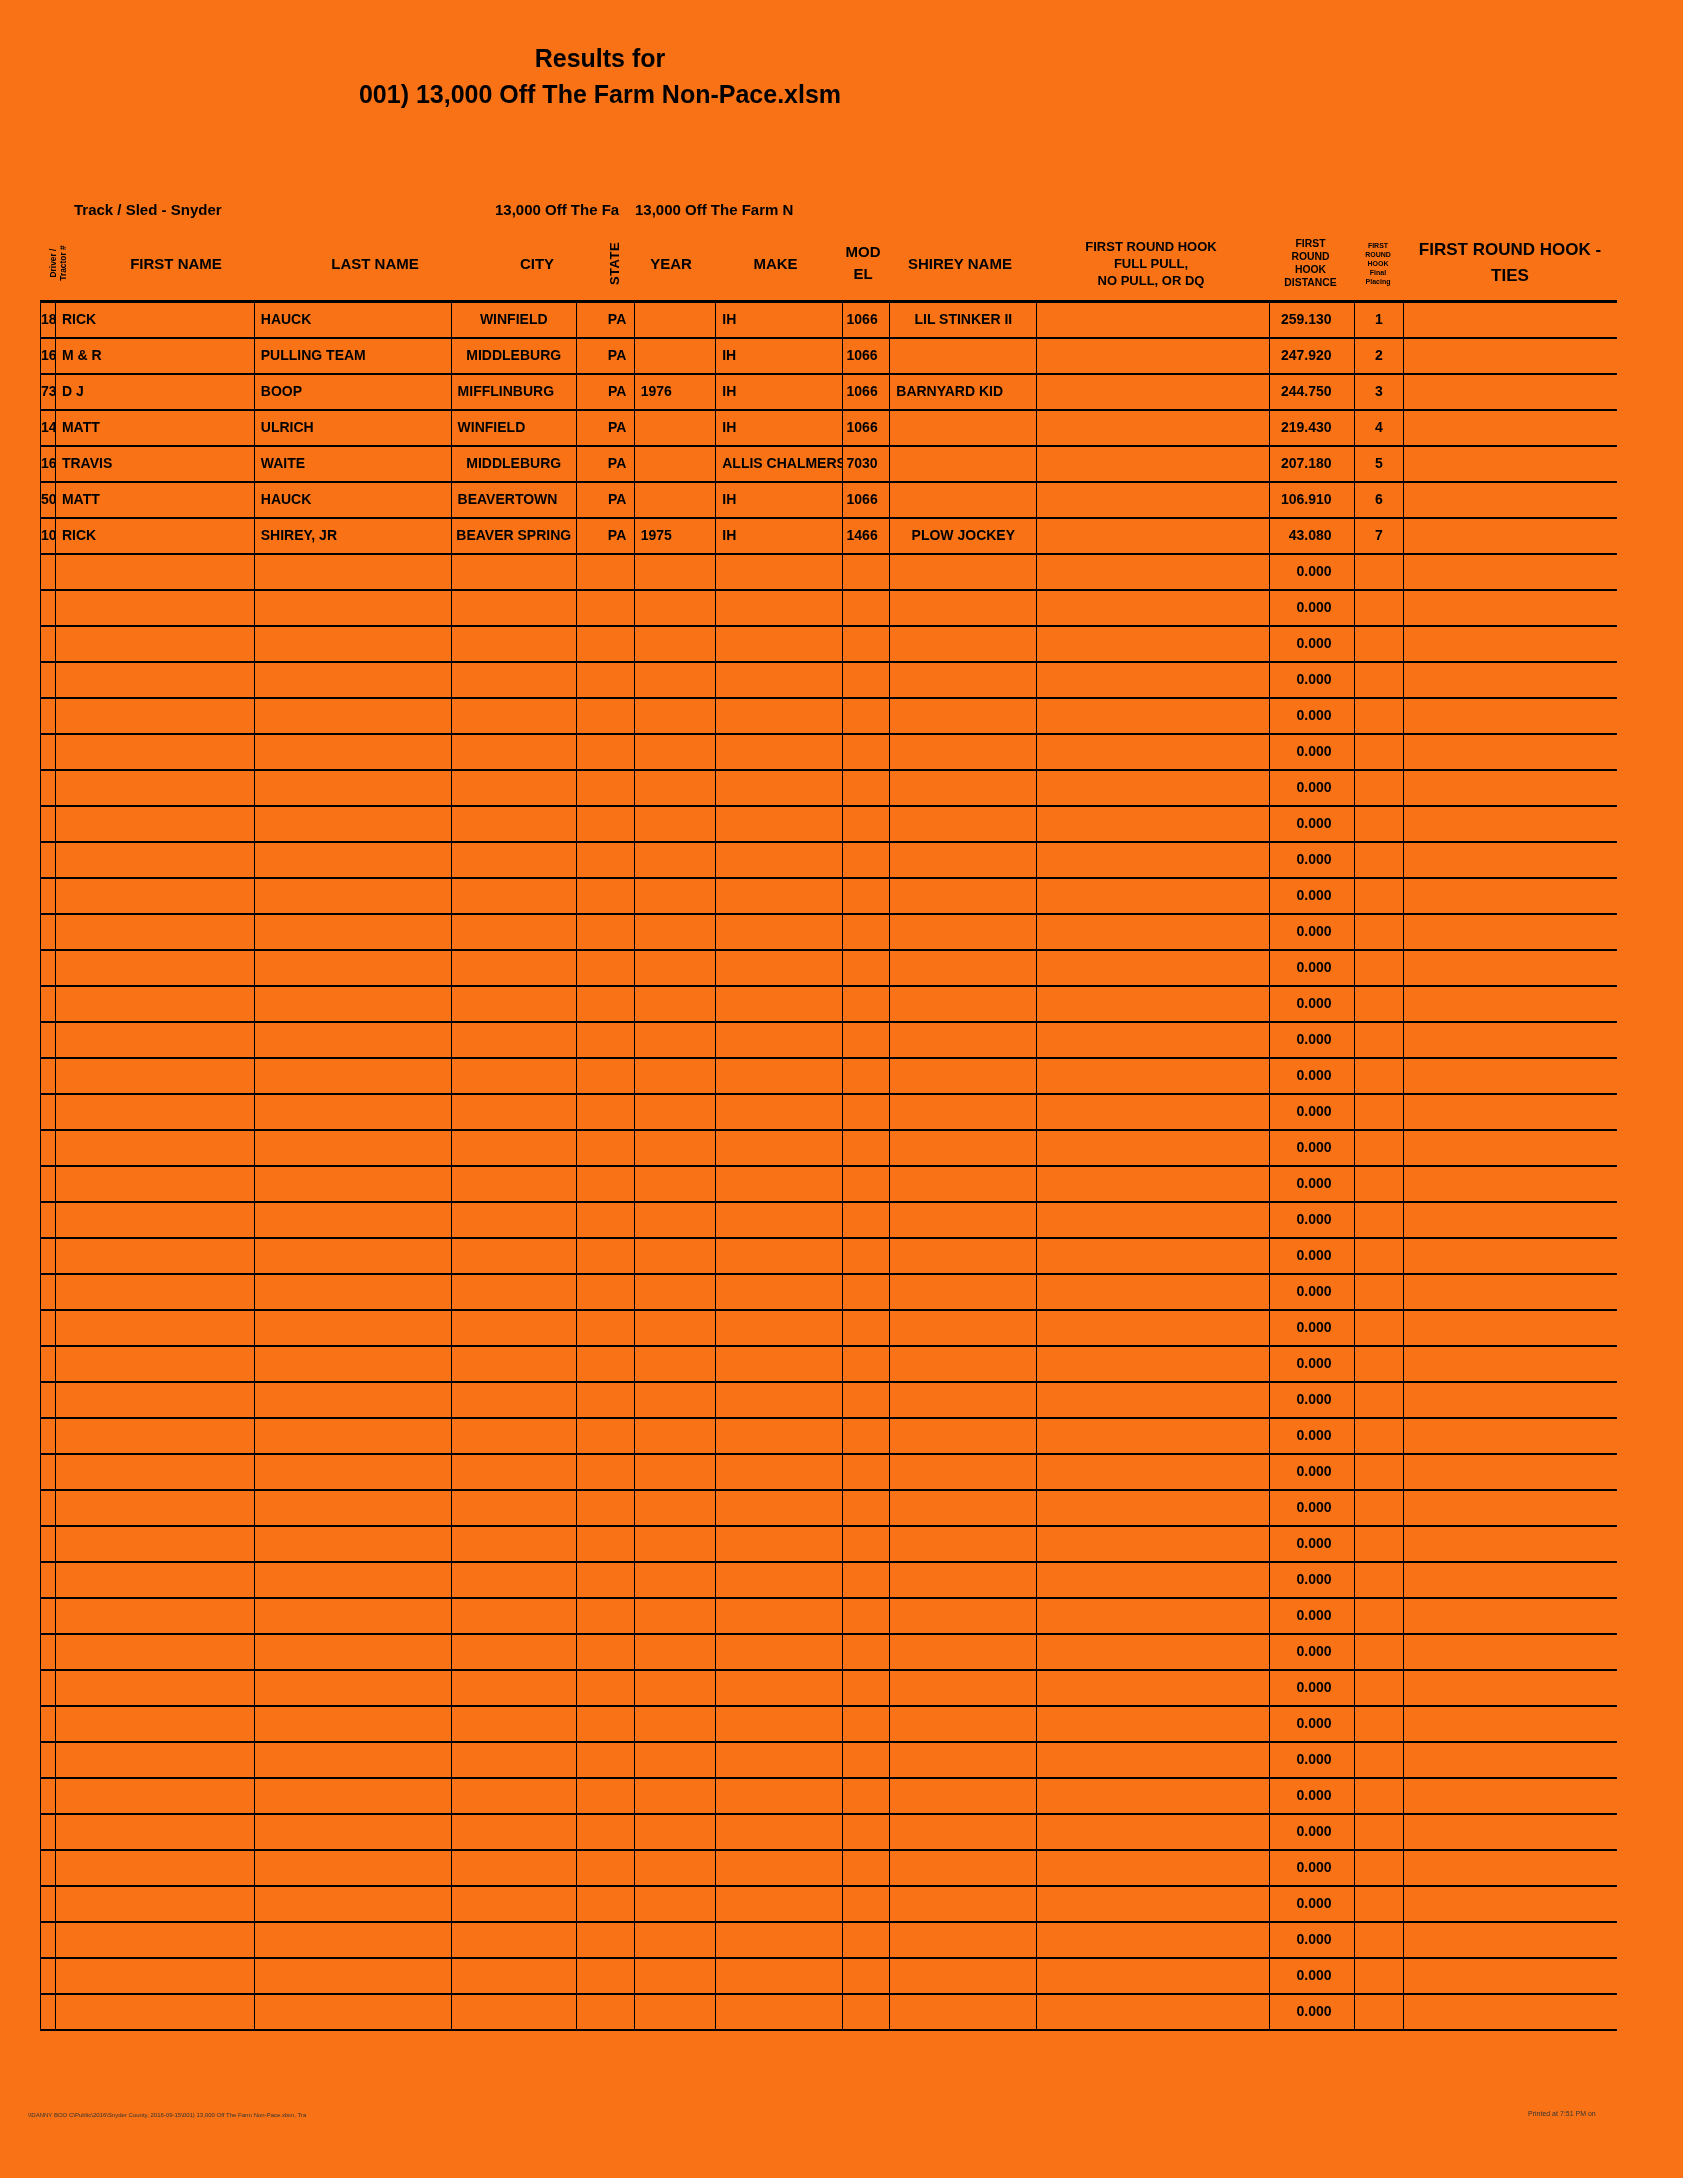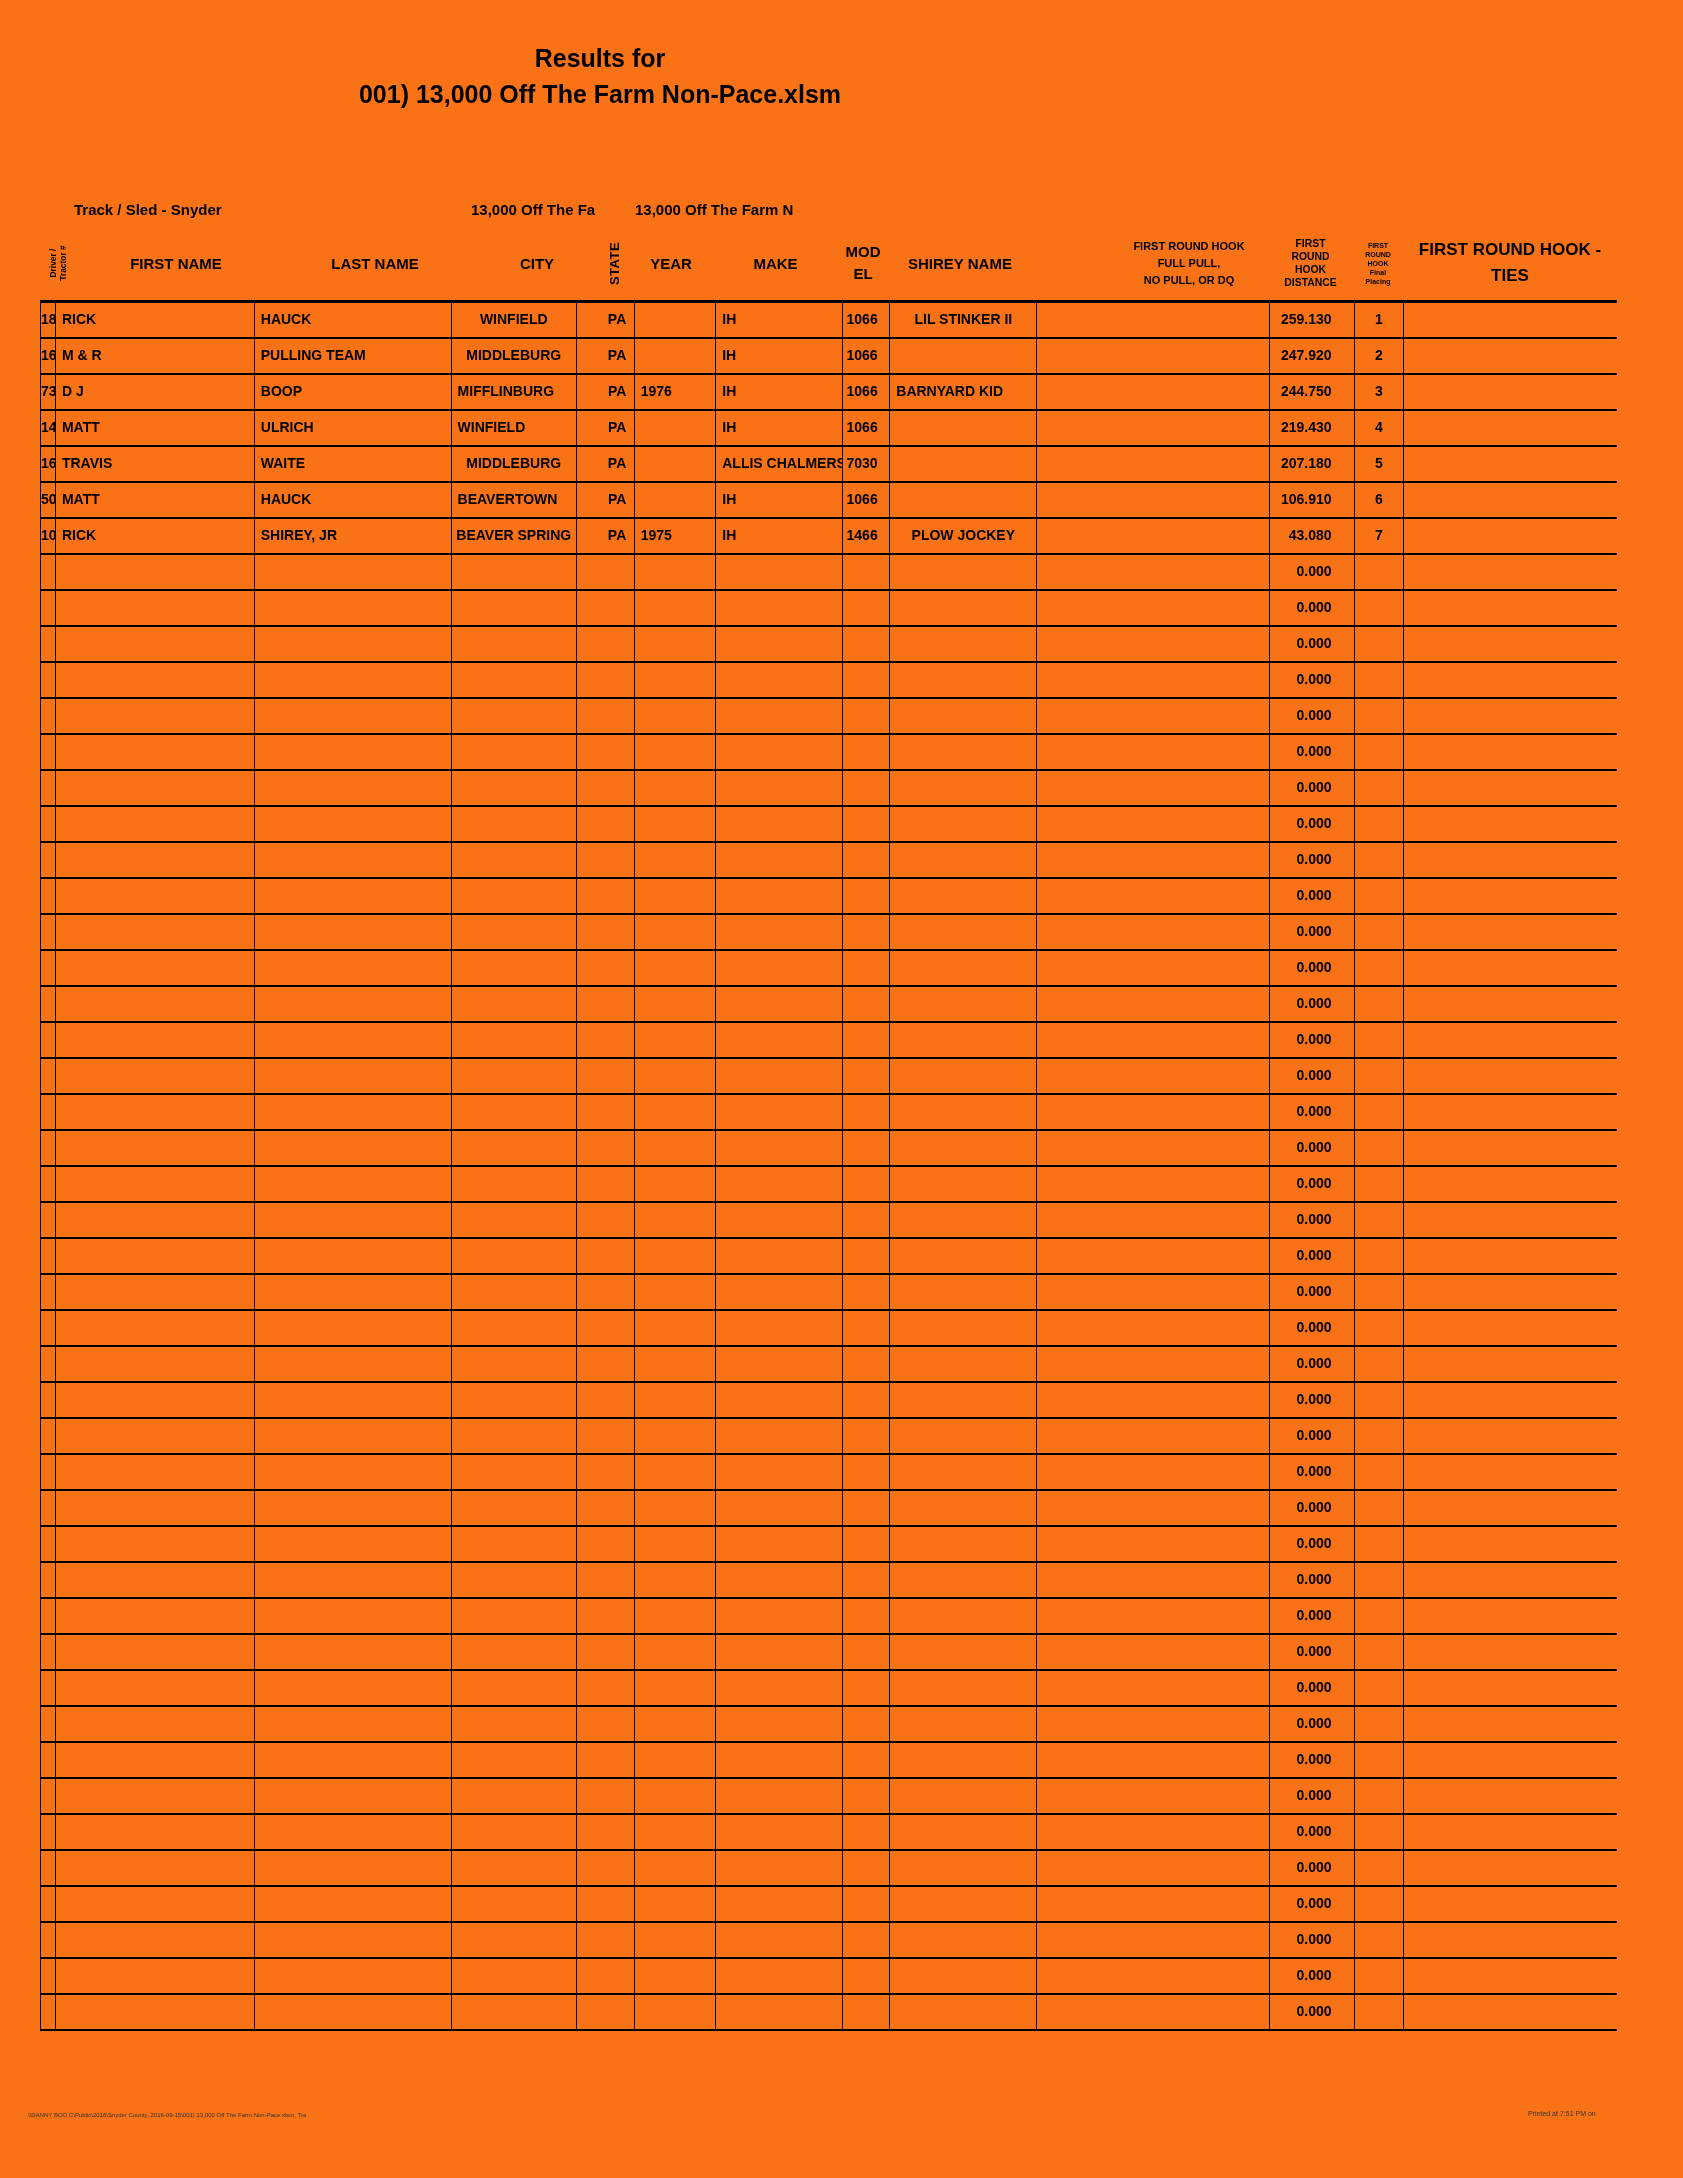--- a/index.html
+++ b/index.html
@@ -7,36 +7,36 @@
     position:relative;width:1683px;height:2178px;background:#f97316;
     font-family:"Liberation Sans",sans-serif;color:#000;overflow:hidden;
   }
   
   .title-block{position:absolute;top:44px;left:0;width:1200px;text-align:center;font-weight:bold;}
   .title-line1{font-size:25px;line-height:28px;}
   .title-line2{font-size:25px;line-height:28px;margin-top:8px;}
   
   .meta-item{position:absolute;top:201px;font-weight:bold;font-size:15px;white-space:nowrap;}
   .meta-track{left:74px;}
-  .meta-class1{left:471px;width:160px;overflow:hidden;}
+  .meta-class1{left:495px;width:160px;overflow:hidden;}
   .meta-class2{left:635px;width:213px;overflow:hidden;}
   
   .thead{position:absolute;left:40px;top:226px;width:1577px;height:74px;}
   .hcell{position:absolute;top:0;height:74px;display:flex;align-items:center;justify-content:center;
          text-align:center;font-weight:bold;white-space:pre-line;}
   .h-num{left:0;width:36px;}
   .h-first{left:36px;width:200px;font-size:15px;}
   .h-last{left:236px;width:198px;font-size:15px;}
   .h-city{left:434px;width:126px;font-size:15px;}
   .h-state{left:559px;width:31px;}
   .h-year{left:590px;width:82px;font-size:15px;}
   .h-make{left:672px;width:127px;font-size:15px;}
   .h-model{left:799px;width:48px;font-size:15px;line-height:22px;}
   .h-vehicle{left:846px;width:148px;font-size:15px;}
-  .h-fullpull{left:1032px;width:234px;font-size:11px;line-height:17px;}
+  .h-fullpull{left:994px;width:234px;font-size:13px;line-height:17px;}
   .h-distance{left:1228px;width:85px;font-size:10.4px;line-height:13px;}
   .h-placing{left:1313px;width:50px;font-size:7px;line-height:9px;}
   .h-ties{left:1363px;width:214px;font-size:17px;line-height:26px;}
   .rot{transform:rotate(-90deg);transform-origin:center;}
   .h-num .rot{font-size:8.4px;line-height:10px;white-space:pre-line;text-align:center;}
   .h-state .rot{font-size:13px;letter-spacing:0.5px;}
   
   .tbody{position:absolute;left:40px;top:300px;width:1577px;border-top:3px solid #000;}
   .trow{display:flex;height:36px;box-sizing:border-box;border-bottom:2px solid #000;}
   .cell{box-sizing:border-box;height:100%;border-right:1px solid #000;

